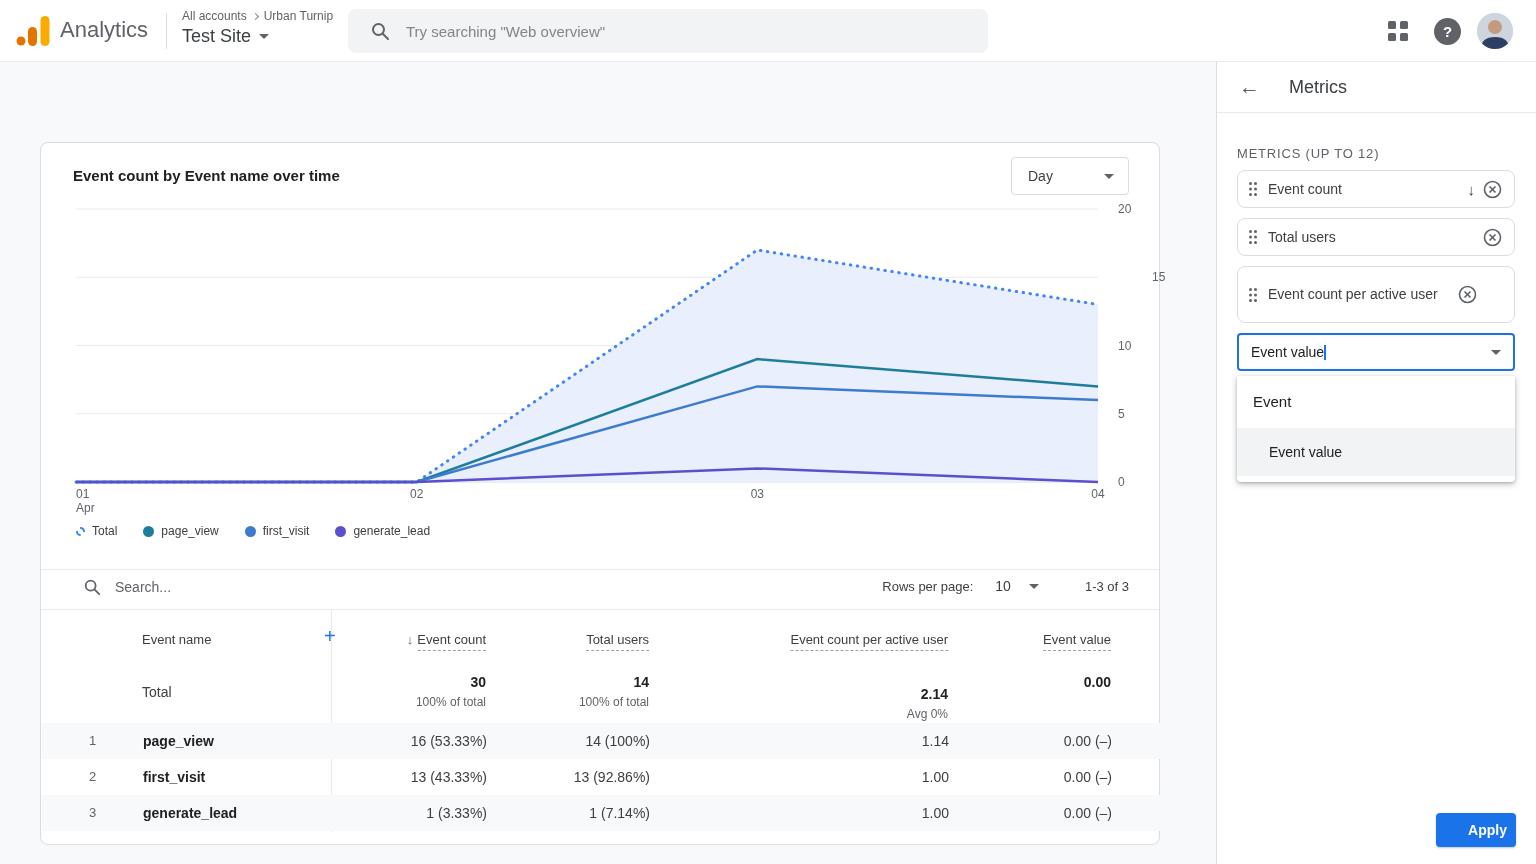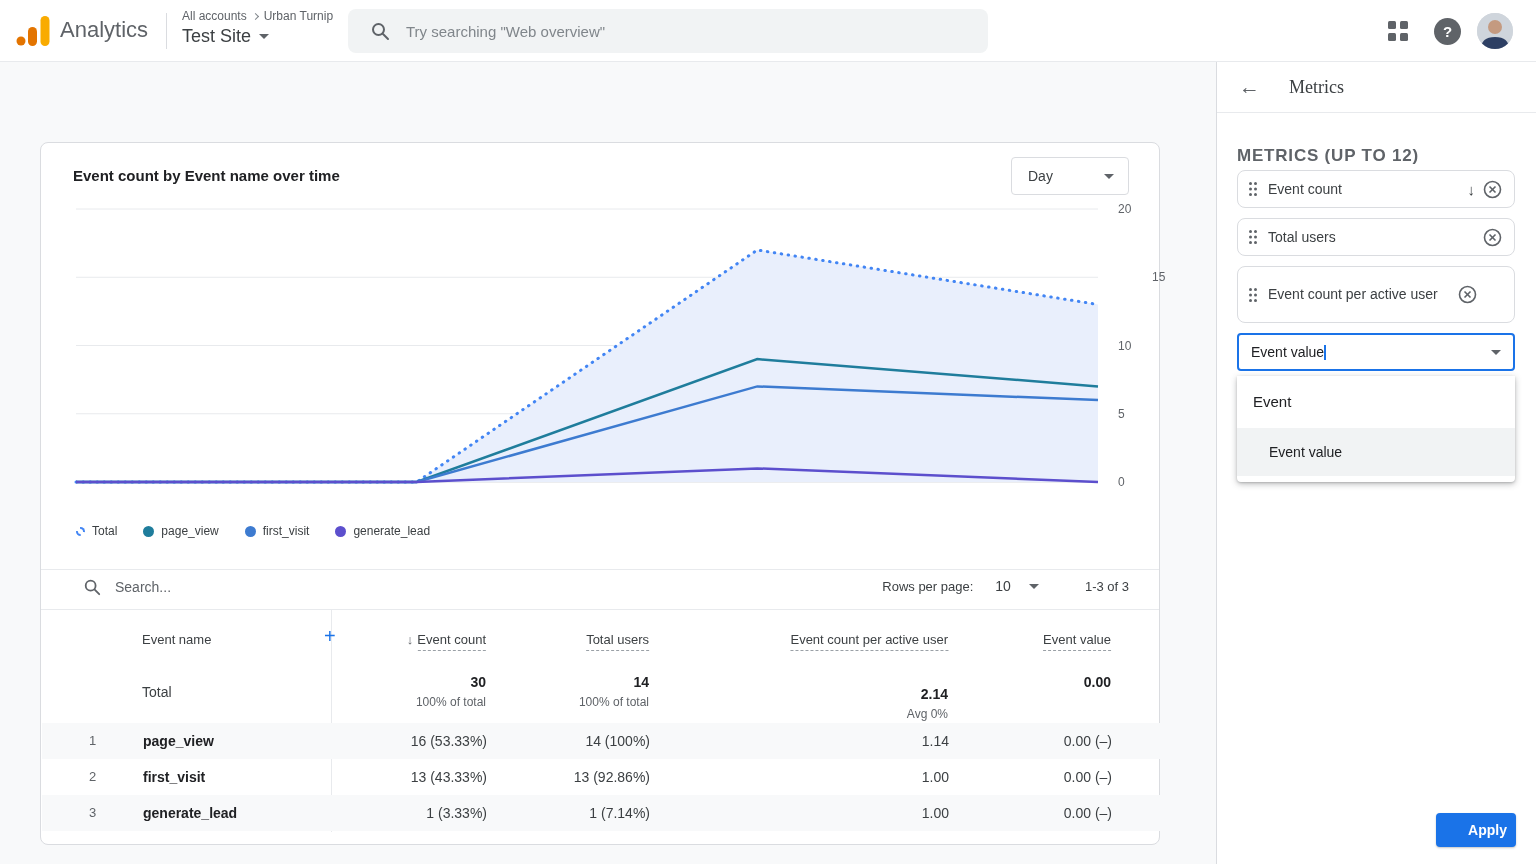--- a/index.html
+++ b/index.html
@@ -78,22 +78,22 @@
   .row .idx { position:absolute; left:47px; top:10px; font-size:13px; color:#5f6368; }
   .row .name { position:absolute; left:101px; top:10px; font-size:14px; color:#202124; font-weight:bold; }
   .row .val { position:absolute; top:10px; font-size:14px; color:#3c4043; white-space:nowrap; }
   .v1 { left:445px; } .v2 { left:608px; } .v3 { left:907px; } .v4 { left:1070px; }
 
   
   #panel { position:absolute; left:1216px; top:62px; width:320px; height:802px; background:#fff;
            border-left:1px solid #dadce0; z-index:6; }
   #panel-head { position:absolute; left:0; top:0; width:100%; height:51px; border-bottom:1px solid #e8eaed; }
   #back-arrow { position:absolute; left:22px; top:13px; font-size:21px; color:#5f6368; cursor:pointer; }
-  #panel-title { position:absolute; left:72px; top:15px; font-size:18px; color:#3c4043;font-family:Liberation Serif, serif; }
-  #section-label { position:absolute; left:20px; top:84px; font-size:17px; font-weight:bold;
+  #panel-title { position:absolute; left:72px; top:15px; font-size:18px; color:#3c4043; }
+  #section-label { position:absolute; left:20px; top:84px; font-size:13px; font-weight:normal;
                    color:#5f6368; letter-spacing:.8px; }
   .mcard { position:absolute; left:20px; width:278px; border:1px solid #dadce0; border-radius:8px;
            background:#fff; display:flex; align-items:center; padding:0 12px 0 10px; }
   .mcard .lbl { font-size:14px; color:#3c4043; margin-left:10px; flex:1; line-height:19px; }
   .sort-arrow { font-size:15px; color:#3c4043; margin-right:8px; }
   .drag { flex:none; }
   .remove { flex:none; }
 
   #metric-input { position:absolute; left:20px; top:271px; width:278px; height:38px;
                   border:2px solid #1a73e8; border-radius:4px; background:#fff;
@@ -177,20 +177,35 @@
         <polyline points="0.0,273.0 340.7,273.0 681.3,259.4 1022.0,273.0" fill="none" stroke="#5c4fcd" stroke-width="2.5"></polyline>
       </svg>
   </div>
   <div id="y-labels">
       <span style="top: 266px; left: 0px;">0</span>
       <span style="top: 197.75px; left: 0px;">5</span>
       <span style="top: 129.5px; left: 0px;">10</span>
       <span style="top: 61.25px; left: 0px; margin-left: 34px;">15</span>
       <span style="top: -7px; left: 0px;">20</span>
     </div>
+  <div id="x-labels">
+      <div class="xlab" style="left: 0px;">
+        <div>01</div>
+        <div>Apr</div>
+      </div>
+      <div class="xlab" style="left: 340.667px; transform: translateX(-50%);">
+        <div>02</div>
+      </div>
+      <div class="xlab" style="left: 681.333px; transform: translateX(-50%);">
+        <div>03</div>
+      </div>
+      <div class="xlab" style="left: 1022px; transform: translateX(-50%);">
+        <div>04</div>
+      </div>
+    </div>
   <div id="legend">
       <div class="leg-item">
         <span class="leg-dot dashed" style="border: 2px dashed rgb(66, 133, 244);"></span>
         <span>Total</span>
       </div>
       <div class="leg-item">
         <span class="leg-dot" style="background: rgb(31, 125, 156);"></span>
         <span>page_view</span>
       </div>
       <div class="leg-item">

